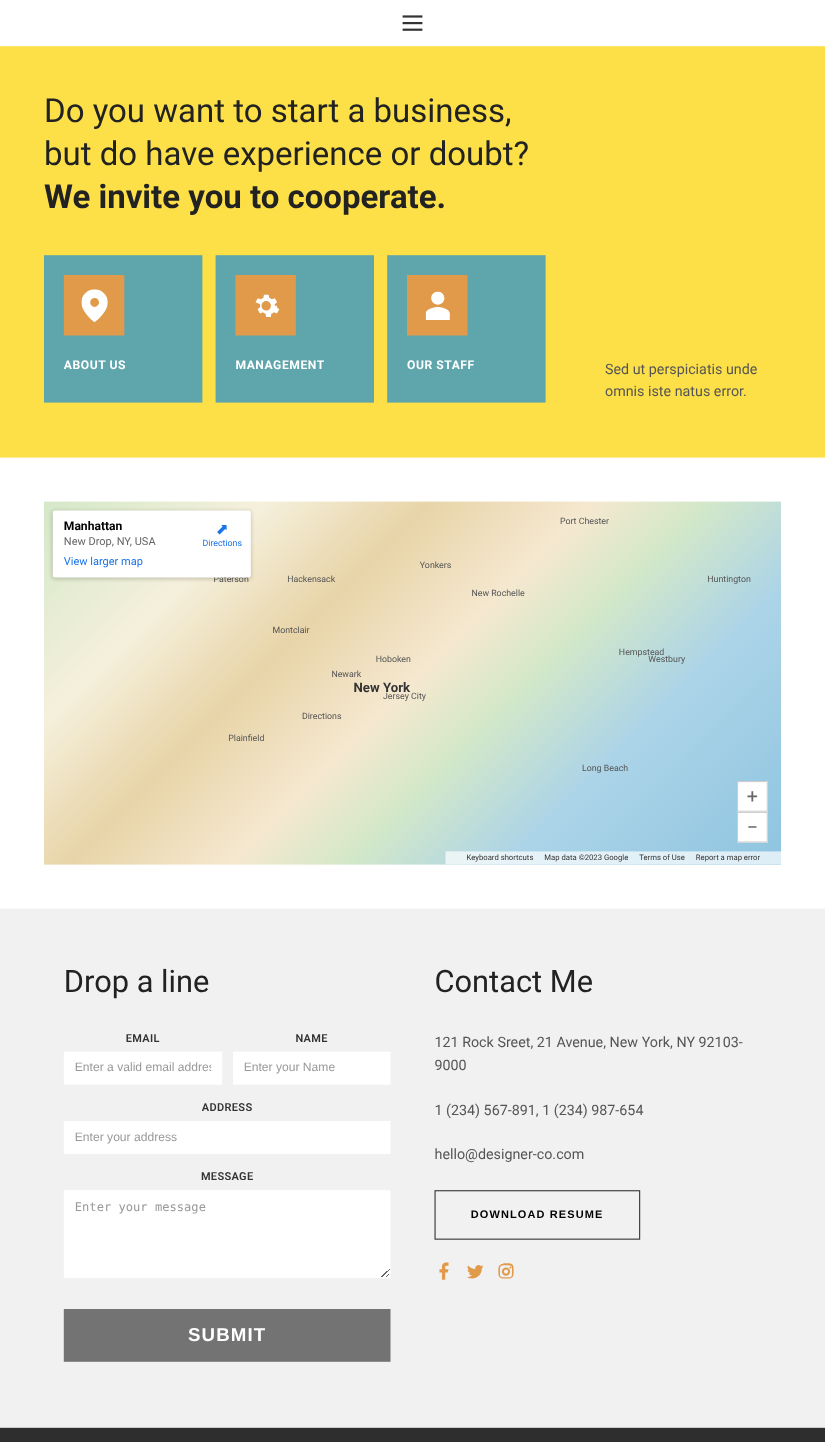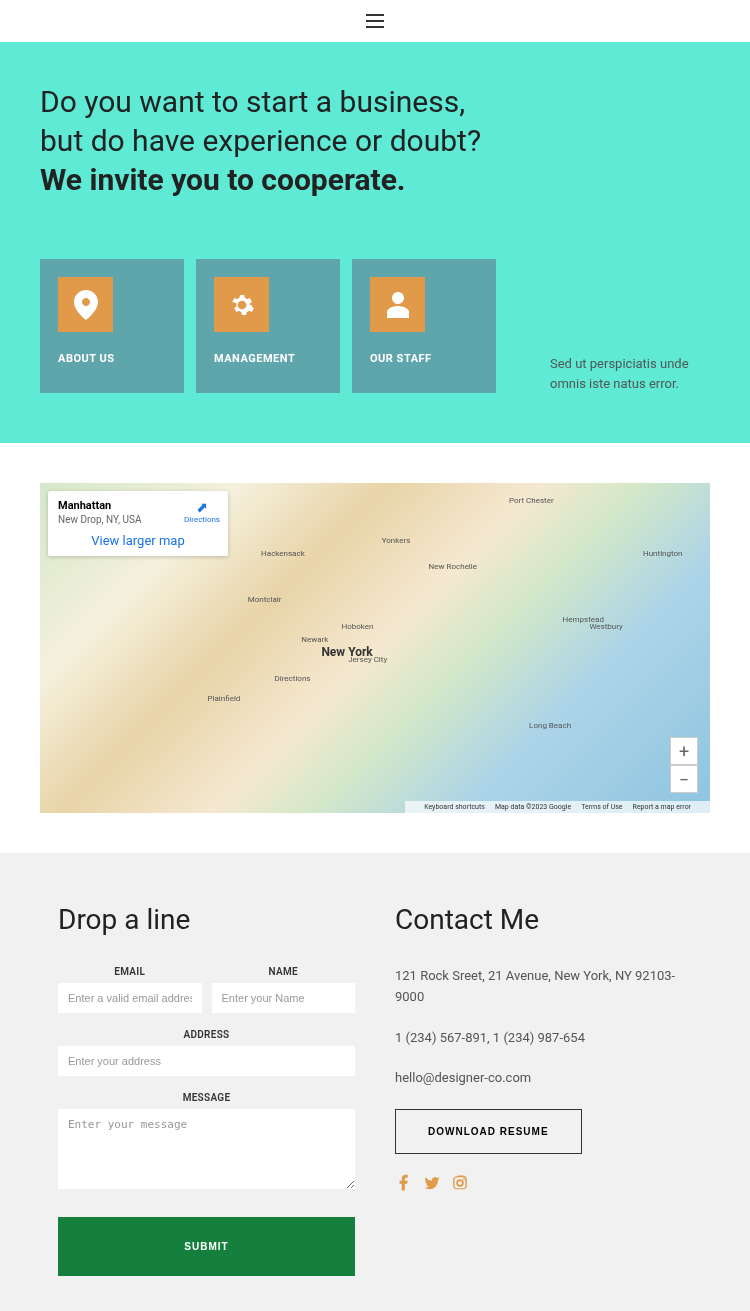--- a/index.html
+++ b/index.html
@@ -2,37 +2,37 @@
 <html><head>
 <meta charset="utf-8">
 <style>
 * { margin: 0; padding: 0; box-sizing: border-box; }
 body { font-family: -apple-system, BlinkMacSystemFont, 'Segoe UI', Roboto, sans-serif; background: #fff; }
 
 .header { height: 42px; background: #fff; display: flex; align-items: center; justify-content: center; }
 .hamburger { width: 18px; height: 14px; display: flex; flex-direction: column; justify-content: space-between; cursor: pointer; }
 .hamburger span { display: block; height: 2px; background: #333; }
 
-.hero { background: #5eead4; padding: 40px 40px 50px; }
+.hero { background: #fde047; padding: 40px 40px 50px; }
 .hero h1 { font-size: 30px; font-weight: 400; line-height: 1.3; color: #222; }
 .hero h1 strong { font-weight: 700; }
 
-.cards-row { display: flex; gap: 12px; margin-top: 60px; }
+.cards-row { display: flex; gap: 12px; margin-top: 33px; }
 .card { background: #5fa5ac; padding: 18px 18px 20px; width: 144px; }
 .card-icon { width: 55px; height: 55px; background: #e09a4a; display: flex; align-items: center; justify-content: center; margin-bottom: 20px; }
 .card-icon svg { fill: #fff; }
 .card-label { color: #fff; font-size: 11px; font-weight: 700; letter-spacing: 0.5px; }
 .side-text { margin-left: auto; max-width: 160px; font-size: 13px; color: #555; line-height: 1.5; padding-top: 95px; }
 
 .map-section { padding: 40px; }
 .map { position: relative; height: 330px; background: linear-gradient(135deg, #d4e8c8 0%, #f5f0dc 20%, #e8d4a8 35%, #f5e8d0 50%, #d4e8c8 60%, #acd4e8 75%, #8ec4e0 100%); overflow: hidden; }
 .map-info { position: absolute; top: 8px; left: 8px; background: #fff; border-radius: 2px; padding: 8px 10px; width: 180px; box-shadow: 0 1px 4px rgba(0,0,0,0.2); font-size: 10px; }
 .map-info-title { font-weight: 700; font-size: 11px; margin-bottom: 2px; }
 .map-info-sub { color: #666; margin-bottom: 8px; }
-.map-info-link { color: #1a73e8; font-size: 13px; text-align: center; }
+.map-info-link { color: #1a73e8; font-size: 10px; }
 .map-directions { position: absolute; top: 8px; right: 8px; text-align: center; }
 .map-directions-icon { color: #1a73e8; font-size: 14px; }
 .map-directions-label { color: #1a73e8; font-size: 8px; }
 .map-center-label { position: absolute; top: 49%; left: 42%; font-weight: 700; font-size: 12px; color: #333; }
 .map-controls { position: absolute; bottom: 20px; right: 12px; display: flex; flex-direction: column; }
 .map-btn { width: 28px; height: 28px; background: #fff; border: 1px solid #ccc; display: flex; align-items: center; justify-content: center; font-size: 18px; color: #666; cursor: pointer; }
 .map-footer { position: absolute; bottom: 0; right: 0; display: flex; gap: 4px; font-size: 7px; color: #333; background: rgba(255,255,255,0.7); padding: 2px 16px; margin-top: 26px; }
 .map-footer span { padding: 0 3px; }
 .map-places { position: absolute; width: 100%; height: 100%; }
 .place { position: absolute; font-size: 8px; color: #555; }
@@ -41,21 +41,21 @@
 .form-col { flex: 1; max-width: 300px; }
 .info-col { flex: 1; }
 .section-title { font-size: 28px; font-weight: 400; color: #222; margin-bottom: 30px; }
 .form-row { display: flex; gap: 10px; margin-bottom: 16px; }
 .form-group { flex: 1; }
 .form-group.full { width: 100%; }
 .form-label { display: block; font-size: 10px; font-weight: 600; color: #333; margin-bottom: 6px; letter-spacing: 0.3px; text-align: center; }
 .form-input { width: 100%; padding: 9px 10px; border: none; background: #fff; font-size: 11px; color: #333; }
 .form-input::placeholder { color: #999; }
 textarea.form-input { height: 80px; resize: vertical; }
-.submit-btn { width: 100%; padding: 24px; background: #15803d; color: #fff; border: none; font-size: 10px; font-weight: 600; letter-spacing: 1px; cursor: pointer; margin-top: 8px; }
+.submit-btn { width: 100%; padding: 14px; background: #737373; color: #fff; border: none; font-size: 17px; font-weight: 600; letter-spacing: 1px; cursor: pointer; margin-top: 8px; }
 
 .contact-info { font-size: 13px; color: #555; line-height: 1.6; }
 .contact-info p { margin-bottom: 20px; }
 .download-btn { display: inline-block; padding: 16px 32px; border: 1px solid #333; background: transparent; font-size: 10px; font-weight: 700; letter-spacing: 1px; cursor: pointer; margin-bottom: 20px; }
 .social-row { display: flex; gap: 10px; }
 .social-icon { width: 18px; height: 18px; fill: #e09a4a; }
 
 .footer { background: #2e2e2e; padding: 30px; text-align: center; }
 </style>
 </head>

